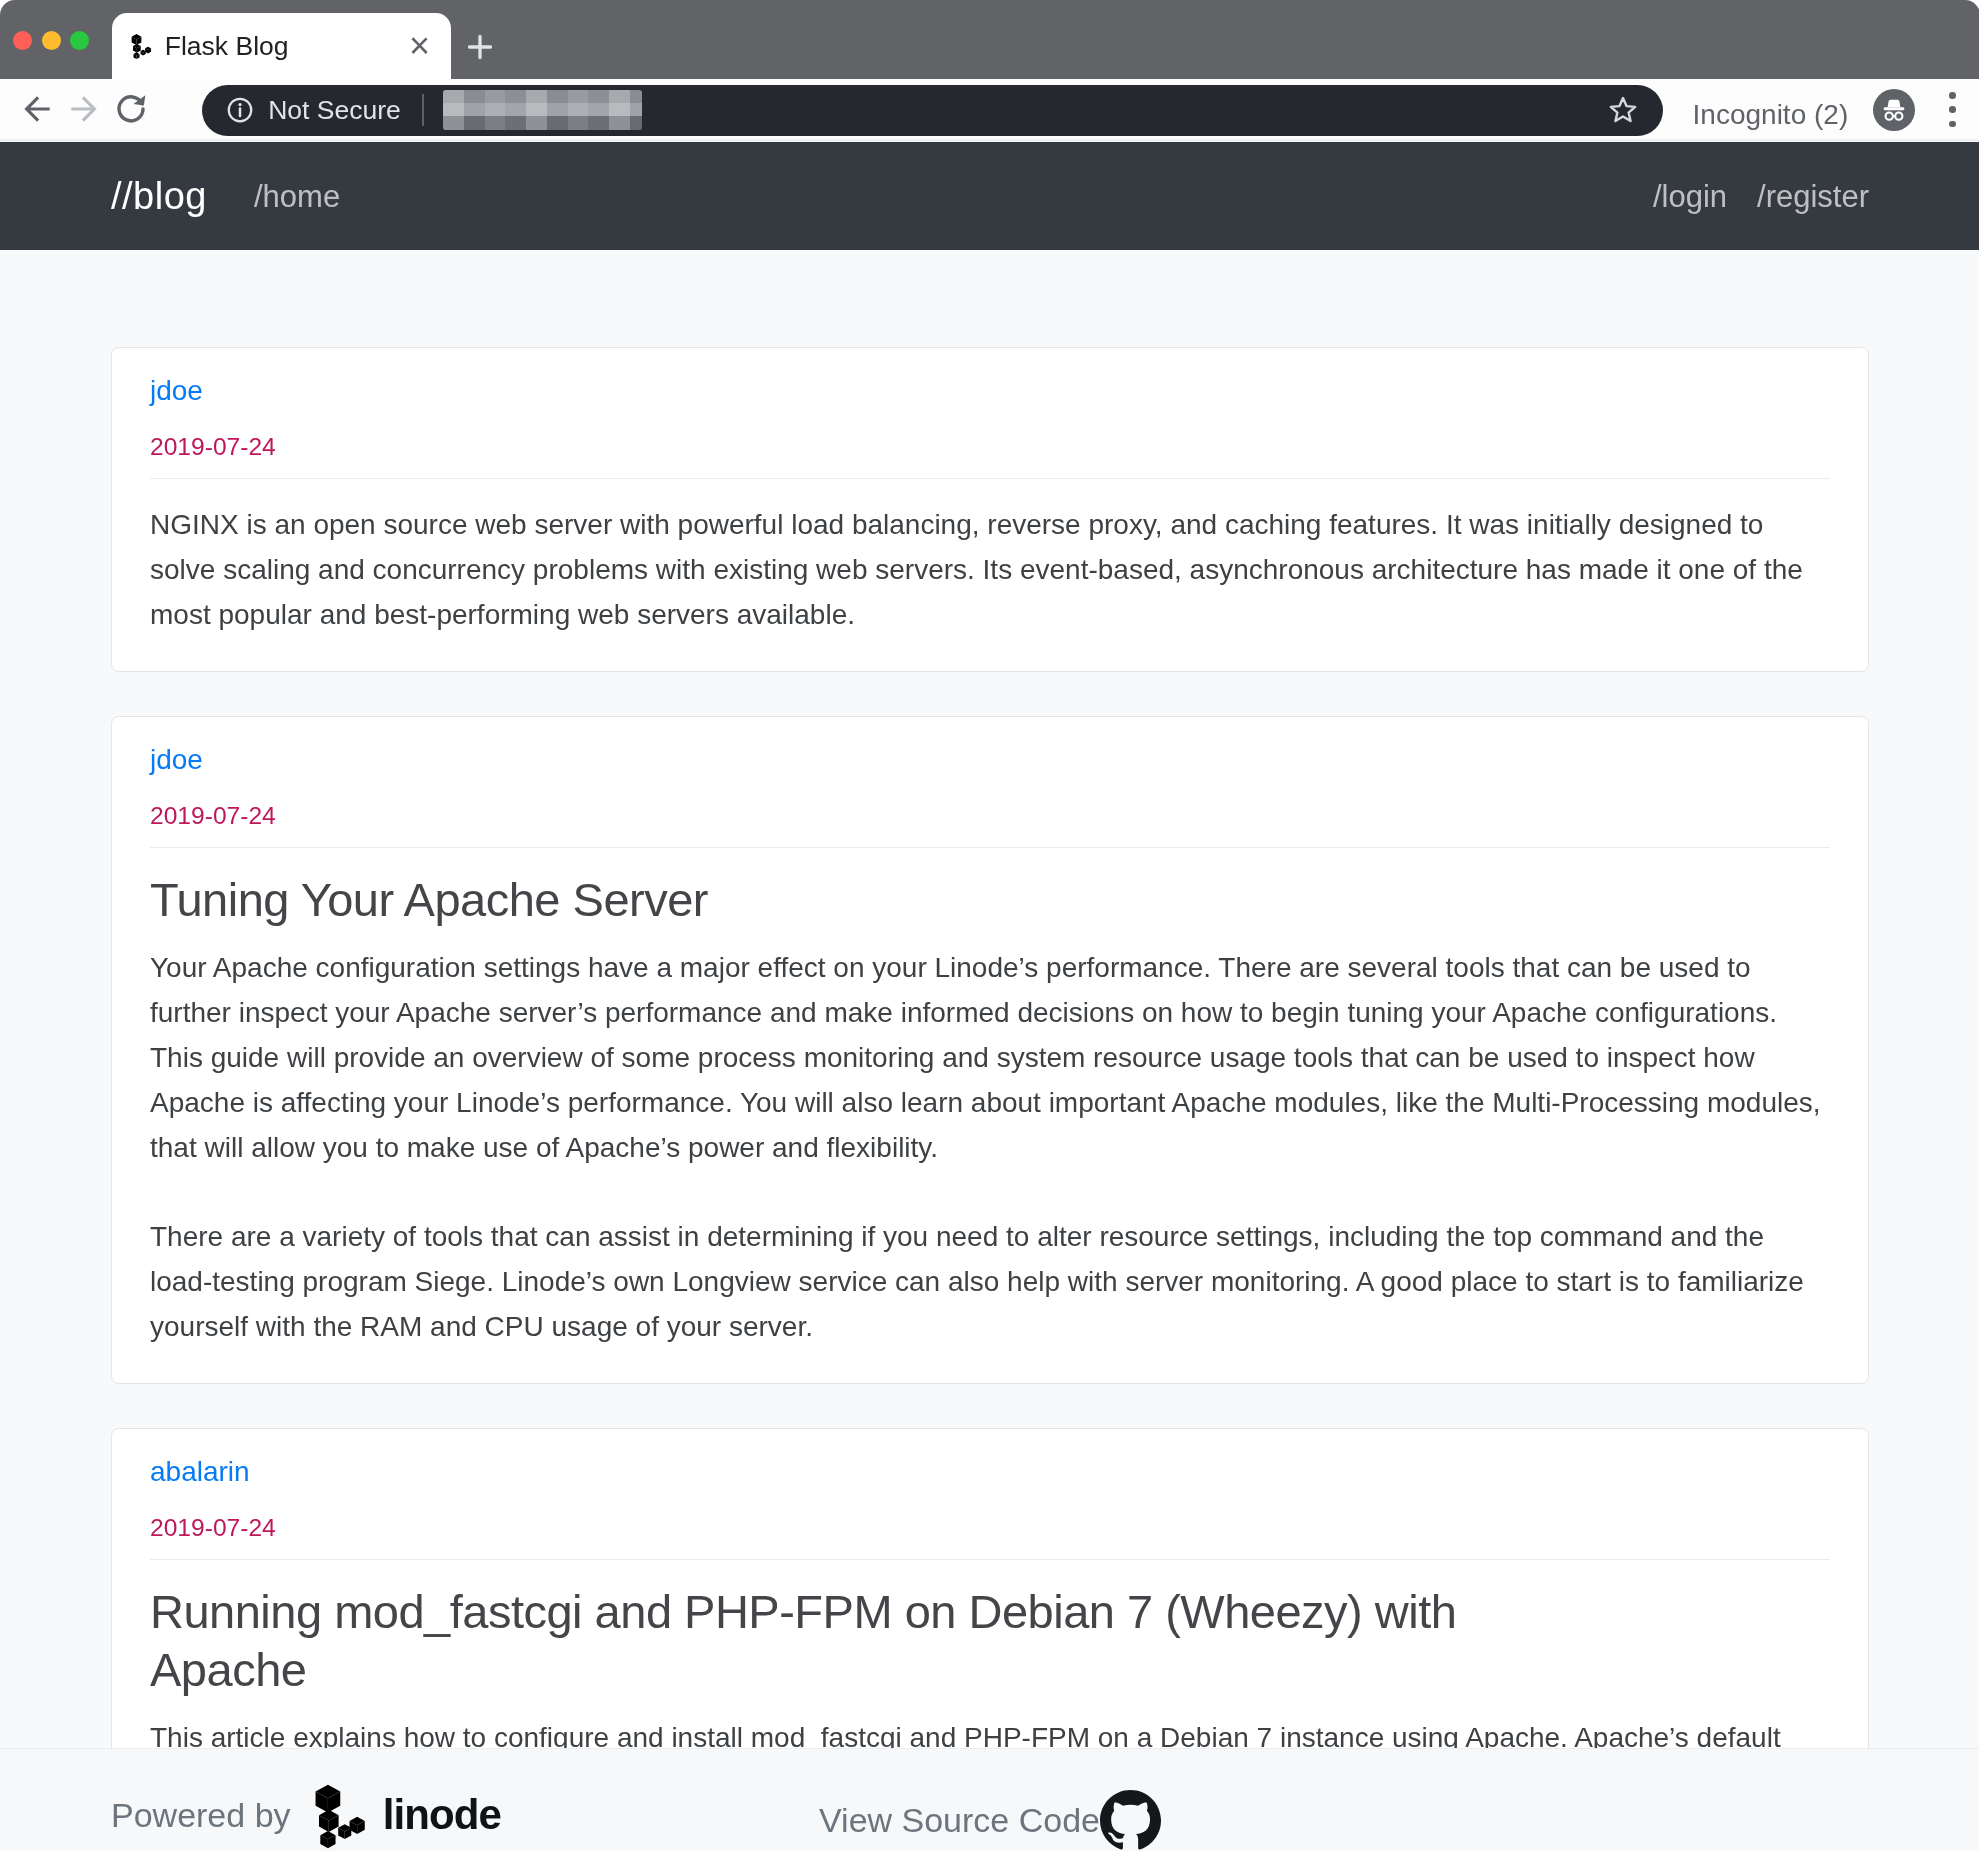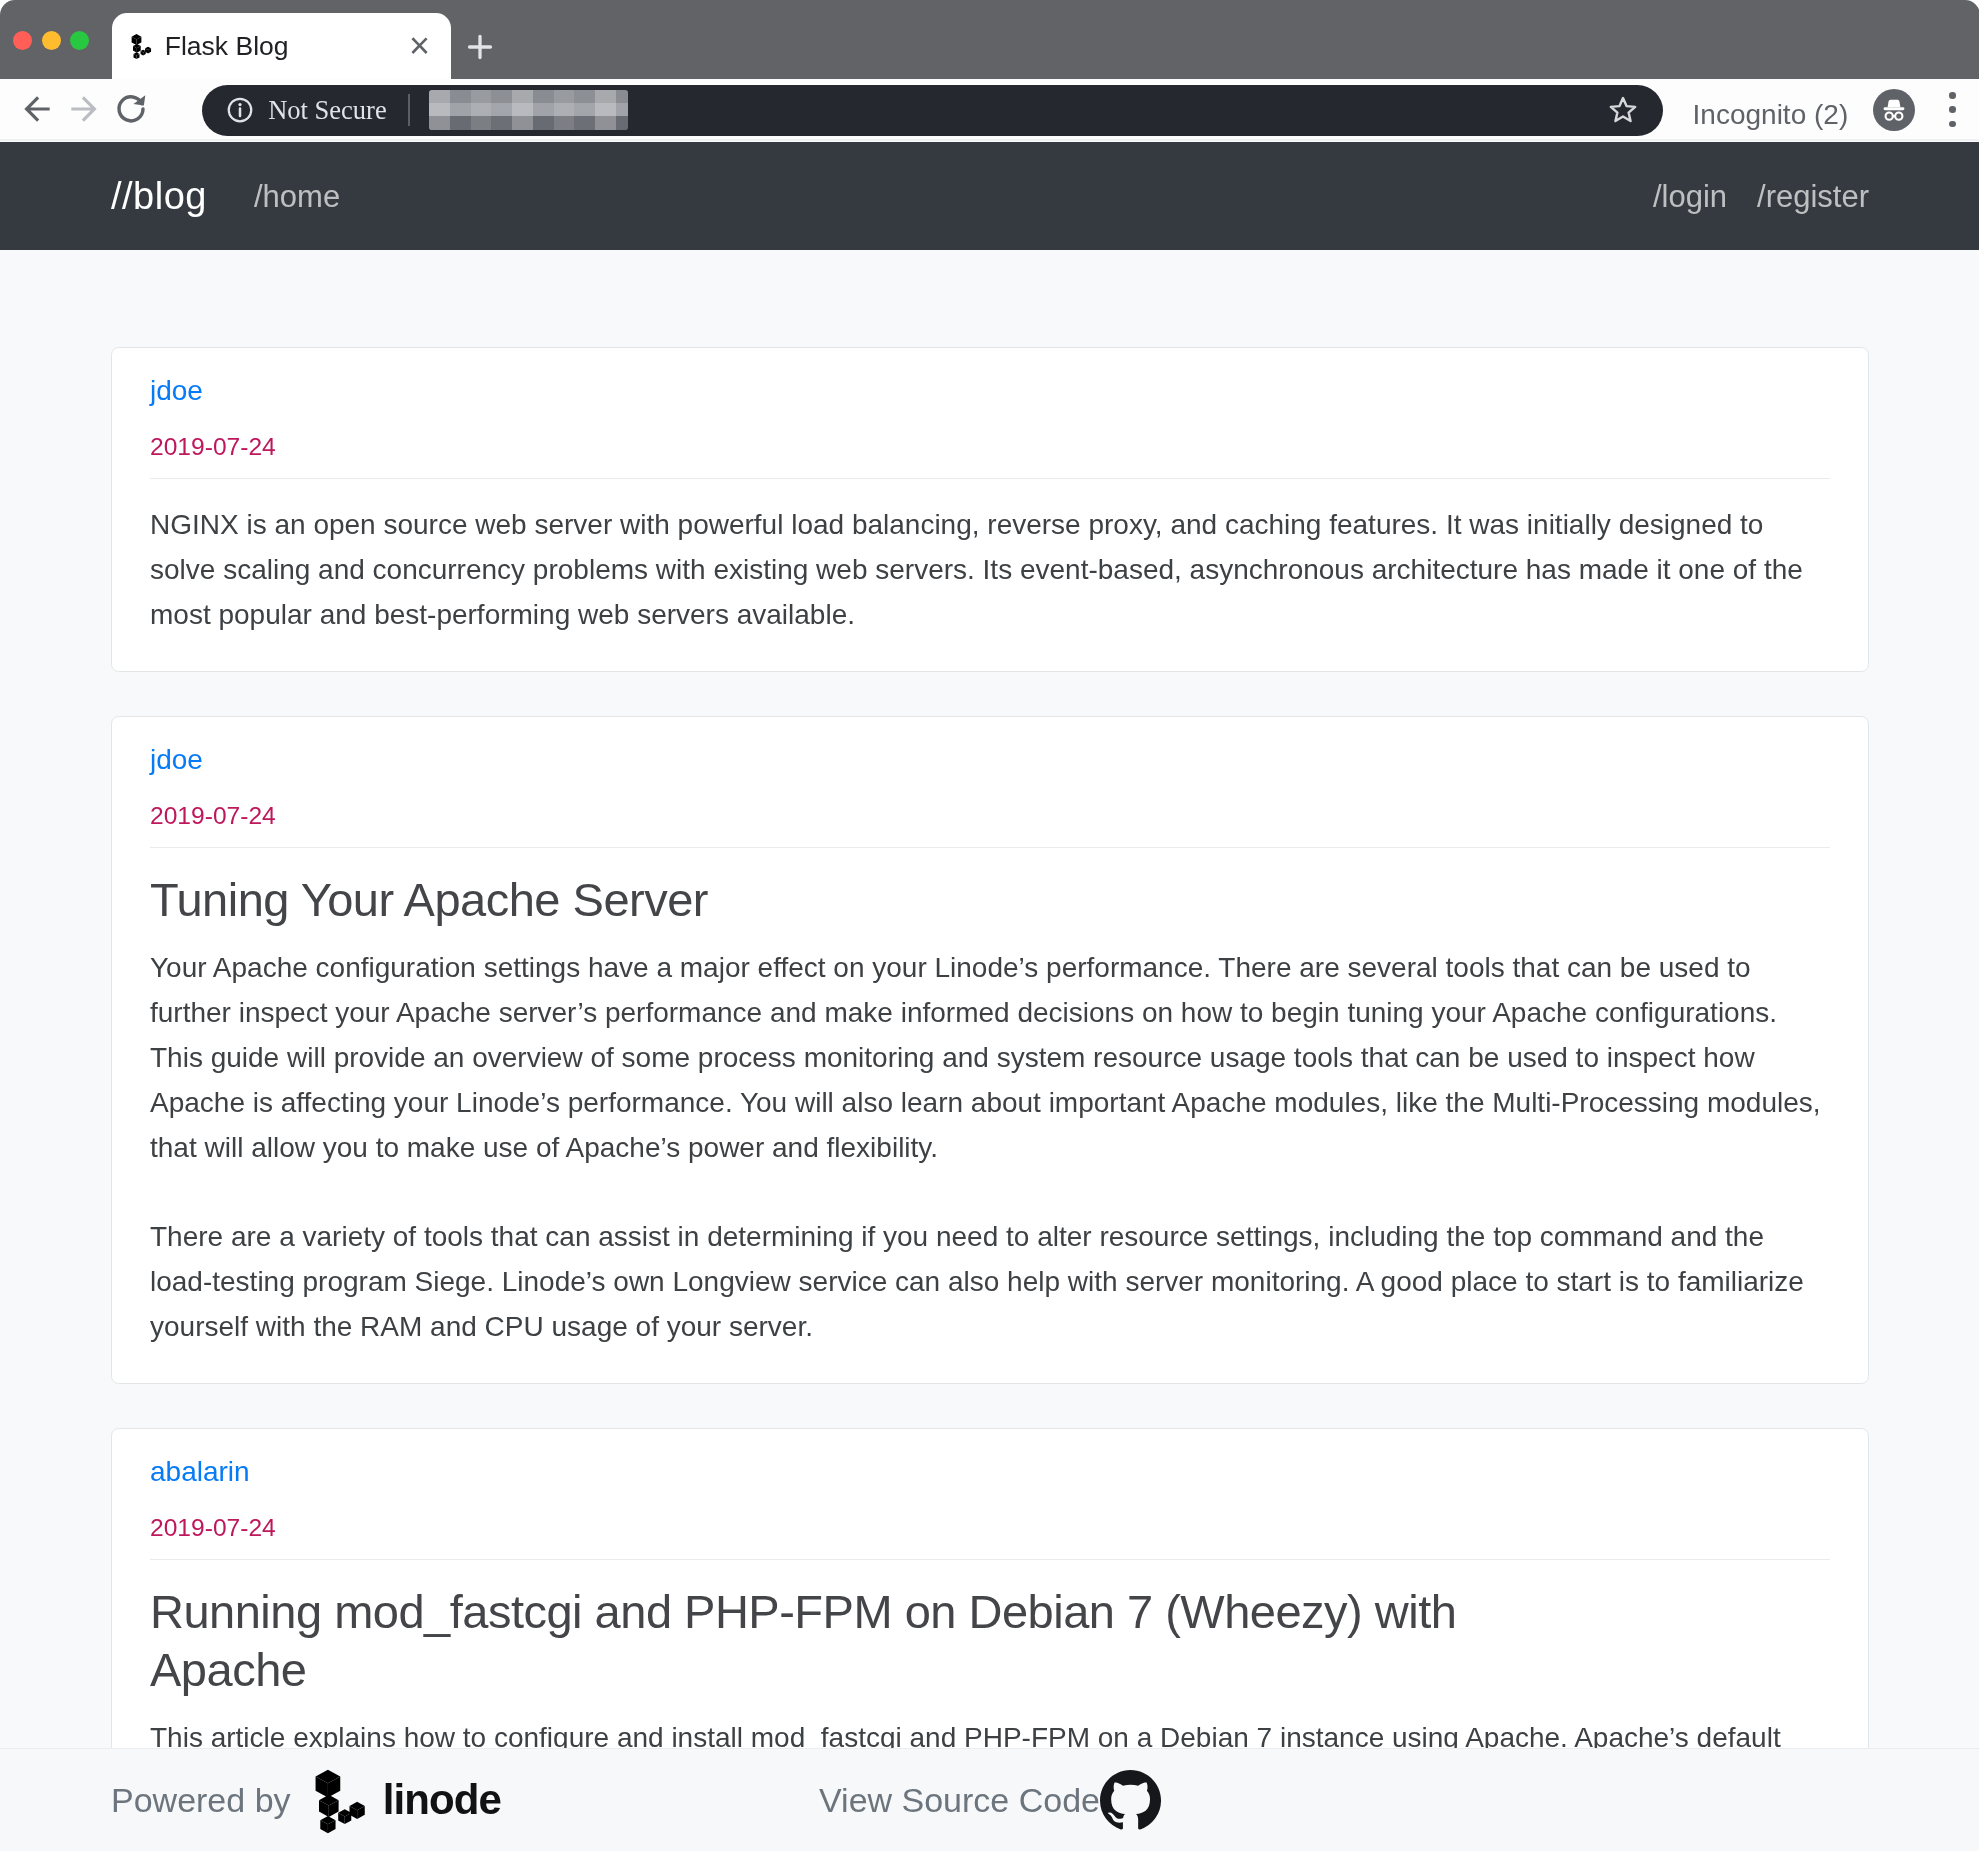--- a/index.html
+++ b/index.html
@@ -20,21 +20,21 @@
   .tab-close{font-size:36px;color:#5f6368;line-height:1;margin-left:9.5px;cursor:default;}
   .newtab{position:absolute;left:460px;top:26.5px;width:40px;height:40px;display:flex;align-items:center;justify-content:center;}
 
   
   .toolbar{position:absolute;top:79px;left:0;width:100%;height:62px;background:#fdfdfe;
            border-bottom:2.8px solid #eff0f2;display:flex;align-items:center;}
   .navbtn{width:47px;height:47px;display:flex;align-items:center;justify-content:center;flex:0 0 auto;}
   .navbtn.back{margin-left:13.2px;}
   .omnibox{position:absolute;left:202px;top:5.7px;width:1461px;height:51px;background:#25282e;border-radius:25.6px;
            display:flex;align-items:center;padding:0 23px;}
-  .secure-label{font-size:26.5px;color:#e0e3e7;margin-left:13.2px;white-space:nowrap;font-family:Liberation Serif, serif;}
+  .secure-label{font-size:26.5px;color:#e0e3e7;margin-left:13.2px;white-space:nowrap;}
   .url-sep{width:1.9px;height:32px;background:#5c6066;margin:0 19px 0 21px;}
   .url-redacted{width:199px;height:40px;border-radius:2.8px;
     background-image:
       repeating-linear-gradient(90deg, rgba(250,250,250,.30) 0 21px, rgba(250,250,250,.05) 21px 42px, rgba(250,250,250,.18) 42px 62px, rgba(250,250,250,.08) 62px 83px),
       repeating-linear-gradient(180deg,#83868c 0 13.2px,#9b9ea4 13.2px 26.5px,#60636a 26.5px 40px);}
   .omni-star{margin-left:auto;display:flex;align-items:center;}
   .right-cluster{position:absolute;right:15px;top:0;height:52px;display:flex;align-items:flex-end;gap:24.6px;}
   .incog-label{font-size:28px;color:#5f6368;white-space:nowrap;}
   .incog-avatar{width:42px;height:42px;border-radius:50%;background:#5f6368;display:flex;align-items:center;justify-content:center;}
   .kebab{display:flex;flex-direction:column;gap:7.6px;padding:3.8px 9.5px;}
@@ -55,21 +55,21 @@
   .meta{display:flex;align-items:baseline;gap:26.5px;flex-direction:column;}
   .author{font-size:28px;color:#077bf6;text-decoration:none;}
   .date{font-size:24.6px;color:#be185d;text-align:center;}
   .card hr{border:none;border-top:1.9px solid #e9ecef;margin:17px 0 23px;}
   .post-title{font-size:47px;font-weight:500;color:#444548;margin:0 0 17px;line-height:1.22;max-width:1401px;letter-spacing:-0.5px;}
   .card p{font-size:28px;line-height:45px;color:#3e4144;margin:0;}
   .card p + p{margin-top:44px;}
 
   
   .footer{position:absolute;left:0;bottom:0;width:100%;height:103px;background:#f7f8f9;border-top:0.9px solid #ebedef;
-          display:flex;align-items:center;padding:0 111px;z-index:5;}
+          display:flex;align-items:flex-end;padding:0 111px;z-index:5;}
   .powered{display:flex;align-items:center;gap:13.2px;}
   .powered-label{font-size:34px;color:#6c757d;}
   .linode-word{font-size:42px;font-weight:bold;color:#101214;letter-spacing:-0.9px;margin-left:3.8px;}
   .source{position:absolute;left:50%;transform:translateX(-50%);display:flex;align-items:center;}
   .source-label{font-size:34px;color:#6c757d;text-decoration:none;white-space:nowrap;}
 
   svg{display:block;}
 </style>
 </head>
 <body>

